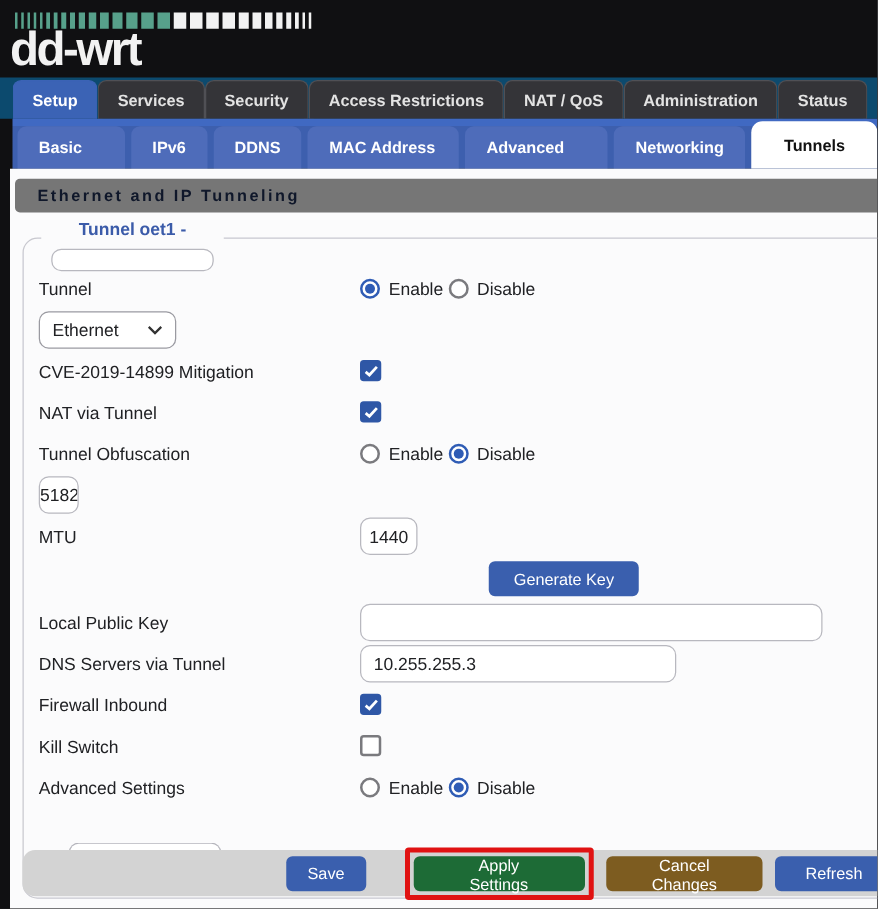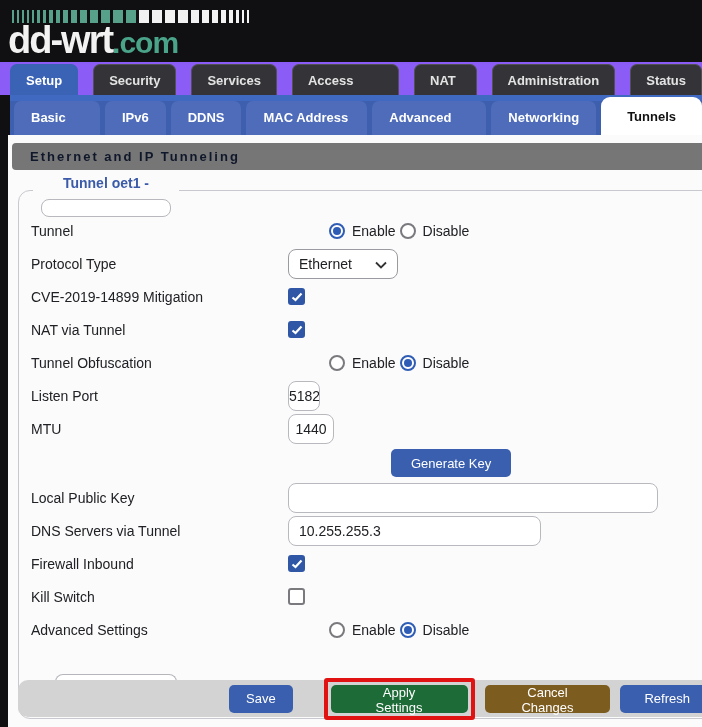--- a/index.html
+++ b/index.html
@@ -10,22 +10,22 @@
   
   .header { position:absolute; top:0; left:0; width:702px; height:62px; background:#101012; }
   .dots { position:absolute; left:12px; top:10px; height:13px; display:flex; gap:3px; align-items:stretch; }
   .dots span { display:block; }
   .logo-line { position:absolute; left:8px; bottom:0px; display:flex; align-items:baseline; white-space:nowrap; }
   .logo-main { color:#f2f2f2; font-size:38px; font-weight:700; letter-spacing:-2px; }
   .logo-tld  { color:#4aa489; font-size:30px; font-weight:600; letter-spacing:-1px; }
   .logo-tag  { color:#3f62d6; font-size:27px; font-weight:600; margin-left:44px; letter-spacing:0px; }
 
   
-  .main-tabs { position:absolute; top:62px; left:0; width:702px; height:33px; background:#8b5cf6;
-               display:flex; align-items:flex-end; gap:15px; padding-left:10px; }
+  .main-tabs { position:absolute; top:62px; left:0; width:702px; height:33px; background:#0c4a6e;
+               display:flex; align-items:flex-end; gap:0; padding-left:10px; }
   .mtab { height:31px; line-height:31px; padding:0 15px; background:#343438; border:1px solid #505055; border-bottom:none;
           border-radius:7px 7px 0 0; color:#e3e3e3; font-size:13px; font-weight:700; cursor:pointer; }
   .mtab.active { background:#3b63b5; border-color:#3b63b5; color:#ffffff; }
 
   
   .subtab-band { position:absolute; top:95px; left:10px; right:0; height:40px;
                  background:linear-gradient(180deg,#4069c2 0px,#4069c2 6px,#3d5fae 6px,#3d5fae 100%);
                  display:flex; align-items:flex-end; gap:5px; padding-left:4px; overflow:hidden; }
   .stab { height:34px; line-height:34px; padding:0 17px; background:#4e6cba; border-radius:7px 7px 0 0;
           color:#ffffff; font-size:13px; font-weight:700; cursor:pointer; }
@@ -48,21 +48,21 @@
   .lbl { width:257px; font-size:14px; color:#202124; flex:none; }
 
   input[type=text] { font-family:"Liberation Sans", sans-serif; font-size:14px; color:#202124;
                      border:1px solid #b8b8bf; border-radius:8px; height:30px; background:#ffffff; outline:none; }
   .inp-legend { width:130px; padding:0 9px; }
   .inp-small  { width:32px; height:29px; text-align:center; border-radius:7px; }
   .inp-wide   { width:370px; padding:0 10px; height:29px; }
   .inp-dns    { width:253px; padding:0 10px; height:29px; }
 
   
-  .radio-group { display:flex; align-items:center;margin-left:41px; }
+  .radio-group { display:flex; align-items:center; }
   .radio { width:16px; height:16px; border:2px solid #7a7a7e; border-radius:50%; background:#fff; flex:none;
            display:inline-flex; align-items:center; justify-content:center; cursor:pointer; }
   .radio.on { border-color:#2f5cb5; }
   .radio.on::after { content:""; width:8px; height:8px; border-radius:50%; background:#2f5cb5; }
   .opt { font-size:14px; color:#202124; margin:0 4px 0 7px; }
 
   
   .checkbox { width:17px; height:17px; border-radius:3px; border:2px solid #7a7a7e; background:#fff;
               display:inline-flex; align-items:center; justify-content:center; cursor:pointer; }
   .checkbox.checked { background:#2f57a6; border-color:#2f57a6; }
@@ -122,28 +122,27 @@
         <span style="width: 7px; background: rgb(242, 242, 242);"></span>
         <span style="width: 6px; background: rgb(242, 242, 242);"></span>
         <span style="width: 5px; background: rgb(242, 242, 242);"></span>
         <span style="width: 4px; background: rgb(242, 242, 242);"></span>
         <span style="width: 3px; background: rgb(242, 242, 242);"></span>
         <span style="width: 2px; background: rgb(242, 242, 242);"></span>
         <span style="width: 2px; background: rgb(242, 242, 242);"></span>
       </div>
     <div class="logo-line">
       <span class="logo-main">dd-wrt</span>
-      <span class="logo-tld">.com</span>
     </div>
   </div>
 
   <div class="main-tabs">
     <div class="mtab active">Setup</div>
+    <div class="mtab">Services</div>
     <div class="mtab">Security</div>
-    <div class="mtab">Services</div>
     <div class="mtab">Access Restrictions</div>
     <div class="mtab">NAT / QoS</div>
     <div class="mtab">Administration</div>
     <div class="mtab">Status</div>
   </div>
 
   <div class="subtab-band">
     <div class="stab">Basic Setup</div>
     <div class="stab">IPv6</div>
     <div class="stab">DDNS</div>
@@ -168,21 +167,20 @@
           <div class="lbl">Tunnel</div>
           <div class="radio-group">
             <span class="radio on"></span>
             <span class="opt">Enable</span>
             <span class="radio"></span>
             <span class="opt">Disable</span>
           </div>
         </div>
 
         <div class="row">
-          <div class="lbl">Protocol Type</div>
           <div class="select">
             <span class="select-value">Ethernet</span>
             <span>
               <svg width="12" height="8" viewBox="0 0 12 8">
                   <path d="M1 1.5 L6 6.5 L11 1.5" stroke="#333" fill="none" stroke-width="1.8"></path>
                 </svg>
             </span>
           </div>
         </div>
 
@@ -208,21 +206,20 @@
           <div class="lbl">Tunnel Obfuscation</div>
           <div class="radio-group">
             <span class="radio"></span>
             <span class="opt">Enable</span>
             <span class="radio on"></span>
             <span class="opt">Disable</span>
           </div>
         </div>
 
         <div class="row">
-          <div class="lbl">Listen Port</div>
           <input type="text" class="inp-small" value="51820" style="">
         </div>
 
         <div class="row">
           <div class="lbl">MTU</div>
           <input type="text" class="inp-small" style="width: 46px;" value="1440">
         </div>
 
         <div class="gen-row">
           <button class="btn btn-blue gen-btn">Generate Key</button>

